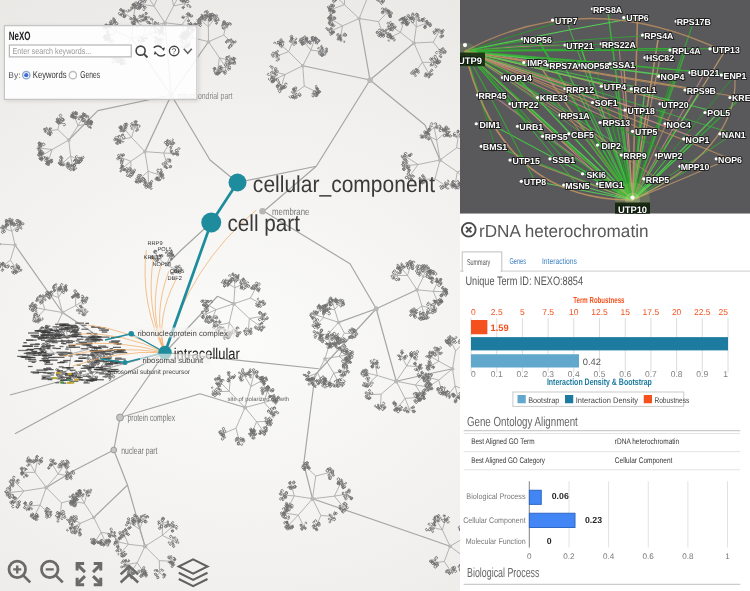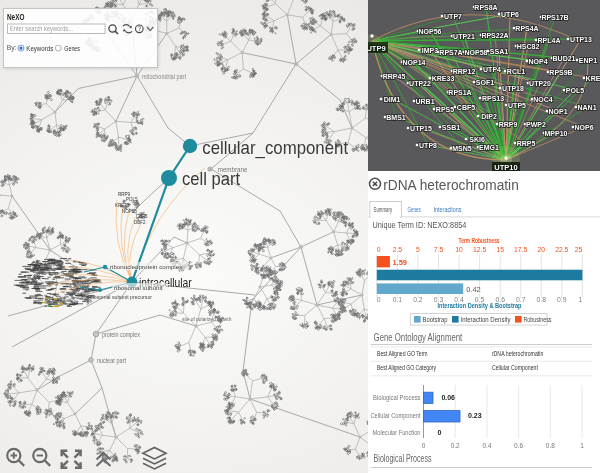--- a/index.html
+++ b/index.html
@@ -425,21 +425,21 @@
 <g stroke="#6a6a6a" stroke-width="2.1" fill="none">
  <path d="M96.5 459.5l7-6.5 7 6.5M96.5 466l7-6.5 7 6.5"></path>
 </g>
 <g stroke="#616161" stroke-width="1.7" fill="none">
  <path d="M154.5 447.5l11.5 5.7-11.5 5.7-11.5-5.7z"></path>
  <path d="M143 458.2l11.5 5.7 11.5-5.7M143 463.2l11.5 5.7 11.5-5.7"></path>
 </g>
 
 </svg>
 
-<div style="position:absolute;left:3px;top:8px;width:153px;height:58px;background:rgba(255,255,255,0.88);border:1px solid #c5c5c5;box-shadow:1px 1px 3px rgba(0,0,0,0.12)">
+<div style="position:absolute;left:3px;top:20px;width:153px;height:58px;background:rgba(255,255,255,0.88);border:1px solid #c5c5c5;box-shadow:1px 1px 3px rgba(0,0,0,0.12)">
   <svg width="153" height="58" font-family="'Liberation Sans',sans-serif">
     <text x="3" y="10.8" font-size="9.7" font-weight="bold" fill="#222" lengthAdjust="spacingAndGlyphs" textLength="17.4">NeXO</text>
     <rect x="3.5" y="15" width="97.5" height="9.5" fill="#fff" stroke="#b9b9b9" stroke-width="1"></rect>
     <text x="6" y="22.4" font-size="7" fill="#9a9a9a" lengthAdjust="spacingAndGlyphs" textLength="63">Enter search keywords...</text>
     <circle cx="108.5" cy="19.5" r="3.6" fill="none" stroke="#444" stroke-width="1.3"></circle>
     <path d="M111.1 22.1L114 25" stroke="#444" stroke-width="1.5"></path>
     <path d="M119 17.2a4.2 4.2 0 0 1 6.4 0" stroke="#444" stroke-width="1.2" fill="none"></path>
     <path d="M128 22.4a4.2 4.2 0 0 1-6.4 0" stroke="#444" stroke-width="1.2" fill="none"></path>
     <path d="M125 17.5l3-.5-.9 2.8z" fill="#444"></path>
         <path d="M122 22.1l-3 .5.9-2.8z" fill="#444"></path>

